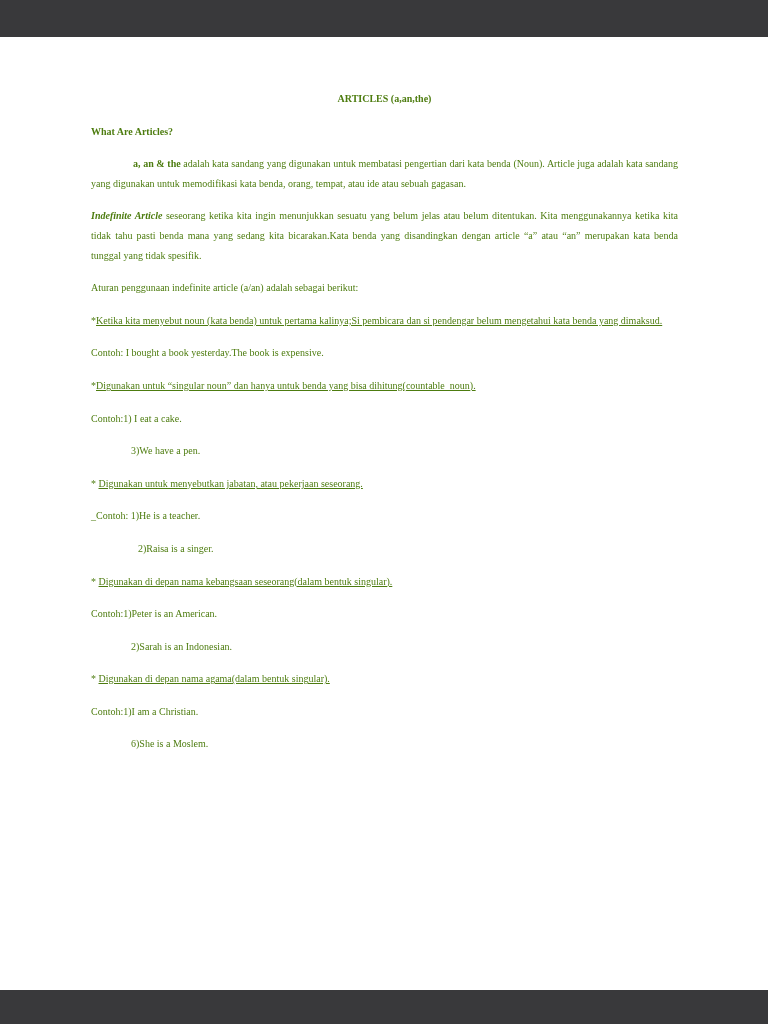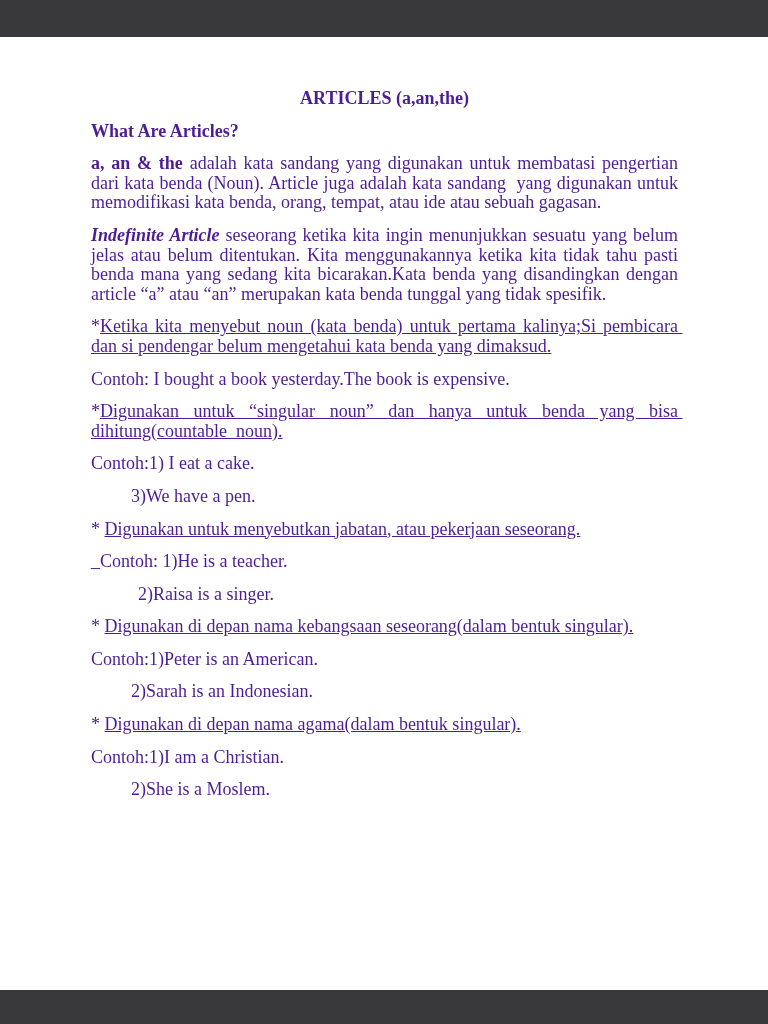--- a/index.html
+++ b/index.html
@@ -23,33 +23,33 @@
     box-sizing: border-box;
     width: 768px;
     height: 953px;
     background: #ffffff;
     overflow: hidden;
   }
   .content {
     box-sizing: border-box;
     padding: 52px 90px 0 91px;
     font-family: "Liberation Serif", "DejaVu Serif", serif;
-    font-size: 18px;
+    font-size: 10px;
     line-height: 19.6px;
-    color: #4c1d95;
+    color: #4d7c0f;
   }
   .content p {
     margin: 0 0 13px 0;
     white-space: pre-wrap;
   }
   .title {
     text-align: center;
     font-weight: bold;
   }
-  .bold { font-weight: bold; }
+  .bold { font-weight: bold; margin-left: 42px; }
   .italic { font-style: italic; }
   .bold-italic { font-weight: bold; font-style: italic; }
   .just { text-align: justify; }
   .u { text-decoration: underline; }
   .indent { padding-left: 40px; }
   .indent2 { padding-left: 47px; }
 </style>
 </head>
 <body>
 
@@ -61,20 +61,21 @@
 
       <p class="title">ARTICLES (a,an,the)</p>
 
       <p class="bold">What Are Articles?</p>
 
       <p class="just"><span class="bold">a, an &amp; the </span><span>adalah kata sandang yang digunakan untuk membatasi pengertian dari kata benda (Noun). Article juga adalah kata sandang  yang digunakan untuk memodifikasi kata benda, orang, tempat, atau ide atau sebuah gagasan.</span></p>
 
 
       <p class="just"><span class="bold-italic">Indefinite Article </span><span>seseorang ketika kita ingin menunjukkan sesuatu yang belum jelas atau belum ditentukan. Kita menggunakannya ketika kita tidak tahu pasti benda mana yang sedang kita bicarakan.Kata benda yang disandingkan dengan article “a” atau “an” merupakan kata benda tunggal yang tidak spesifik.</span></p>
 
+      <p>Aturan penggunaan indefinite article (a/an) adalah sebagai berikut:</p>
 
       <p class="just"><span>*</span><span class="u">Ketika kita menyebut noun (kata benda) untuk pertama kalinya;Si pembicara dan si pendengar belum mengetahui kata benda yang dimaksud.</span></p>
 
       <p>Contoh: I bought a book yesterday.The book is expensive.</p>
 
       <p class="just"><span>*</span><span class="u">Digunakan untuk “singular noun” dan hanya untuk benda yang bisa dihitung(countable  noun).</span></p>
 
       <p>Contoh:1) I eat a cake.</p>
       <p class="indent">3)We have a pen.</p>
 
@@ -84,19 +85,19 @@
       <p class="indent2">2)Raisa is a singer.</p>
 
       <p class="just"><span>* </span><span class="u">Digunakan di depan nama kebangsaan seseorang(dalam bentuk singular).</span></p>
 
       <p>Contoh:1)Peter is an American.</p>
       <p class="indent">2)Sarah is an Indonesian.</p>
 
       <p class="just"><span>* </span><span class="u">Digunakan di depan nama agama(dalam bentuk singular).</span></p>
 
       <p>Contoh:1)I am a Christian.</p>
-      <p class="indent">2)She is a Moslem.</p>
+      <p class="indent">6)She is a Moslem.</p>
 
     </div>
   </div>
 
   <div class="bar bottom"></div>
 </div>
 
 </body></html>

